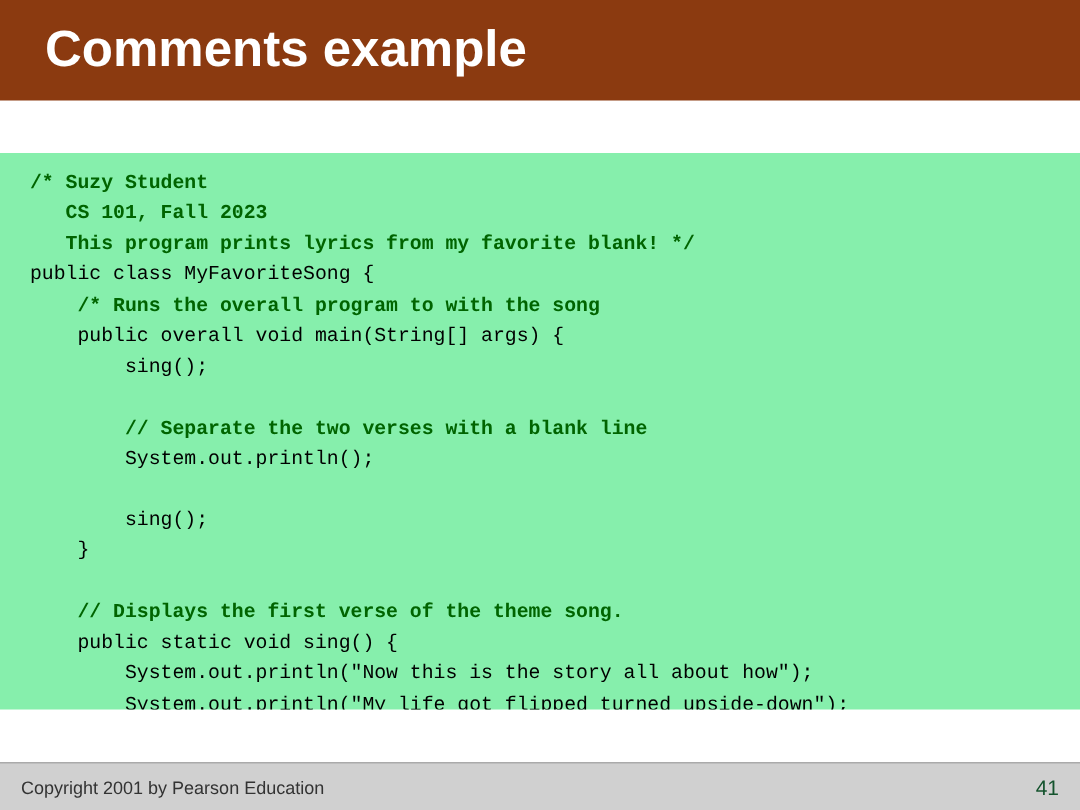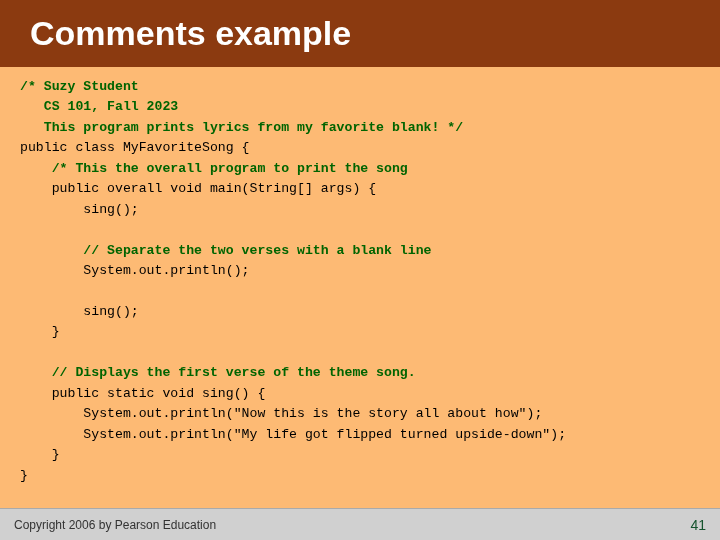--- a/index.html
+++ b/index.html
@@ -1,18 +1,19 @@
 <!DOCTYPE html>
 <html><head>
   <meta charset="utf-8">
   <style>
     * {
       margin: 0;
       padding: 0;
       box-sizing: border-box;
+      gap: 35px;
     }
 
     body {
       width: 720px;
       height: 540px;
       background: #f0f0f0;
       font-family: Arial, sans-serif;
       overflow: hidden;
     }
 
@@ -37,21 +38,21 @@
     .slide-title {
       color: #ffffff;
       font-size: 34px;
       font-weight: bold;
       font-family: Arial, sans-serif;
     }
 
     .slide-content {
       flex: 1;
       padding: 10px 20px 10px 20px;
-      background: #fdba74;
+      background: #86efac;
       overflow: hidden;
     }
 
     .code-block {
       font-family: 'Courier New', Courier, monospace;
       font-size: 13.2px;
       line-height: 1.55;
       color: #000000;
       white-space: pre;
     }
@@ -94,37 +95,37 @@
 
   <div class="slide-header">
     <span class="slide-title">Comments example</span>
   </div>
 
   <div class="slide-content">
     <div class="code-block" id="code-container"><span class="comment">/* Suzy Student
 </span><span class="comment">   CS 101, Fall 2023
 </span><span class="comment">   This program prints lyrics from my favorite blank! */
 </span><span class="code-normal">public class MyFavoriteSong {
-</span><span class="comment">    /* This the overall program to print the song
+</span><span class="comment">    /* Runs the overall program to with the song
 </span><span class="code-normal">    public overall void main(String[] args) {
 </span><span class="code-normal">        sing();
 </span><span class="code-normal">
 </span><span class="comment">        // Separate the two verses with a blank line
 </span><span class="code-normal">        System.out.println();
 </span><span class="code-normal">
 </span><span class="code-normal">        sing();
 </span><span class="code-normal">    }
 </span><span class="code-normal">
 </span><span class="comment">    // Displays the first verse of the theme song.
 </span><span class="code-normal">    public static void sing() {
 </span><span class="code-normal">        System.out.println("Now this is the story all about how");
 </span><span class="code-normal">        System.out.println("My life got flipped turned upside-down");
 </span><span class="code-normal">    }
 </span><span class="code-normal">}
 </span></div>
   </div>
 
   <div class="slide-footer">
-    <span class="footer-copyright">Copyright 2006 by Pearson Education</span>
+    <span class="footer-copyright">Copyright 2001 by Pearson Education</span>
     <span class="footer-page">41</span>
   </div>
 
 </div>
 
 </body></html>

